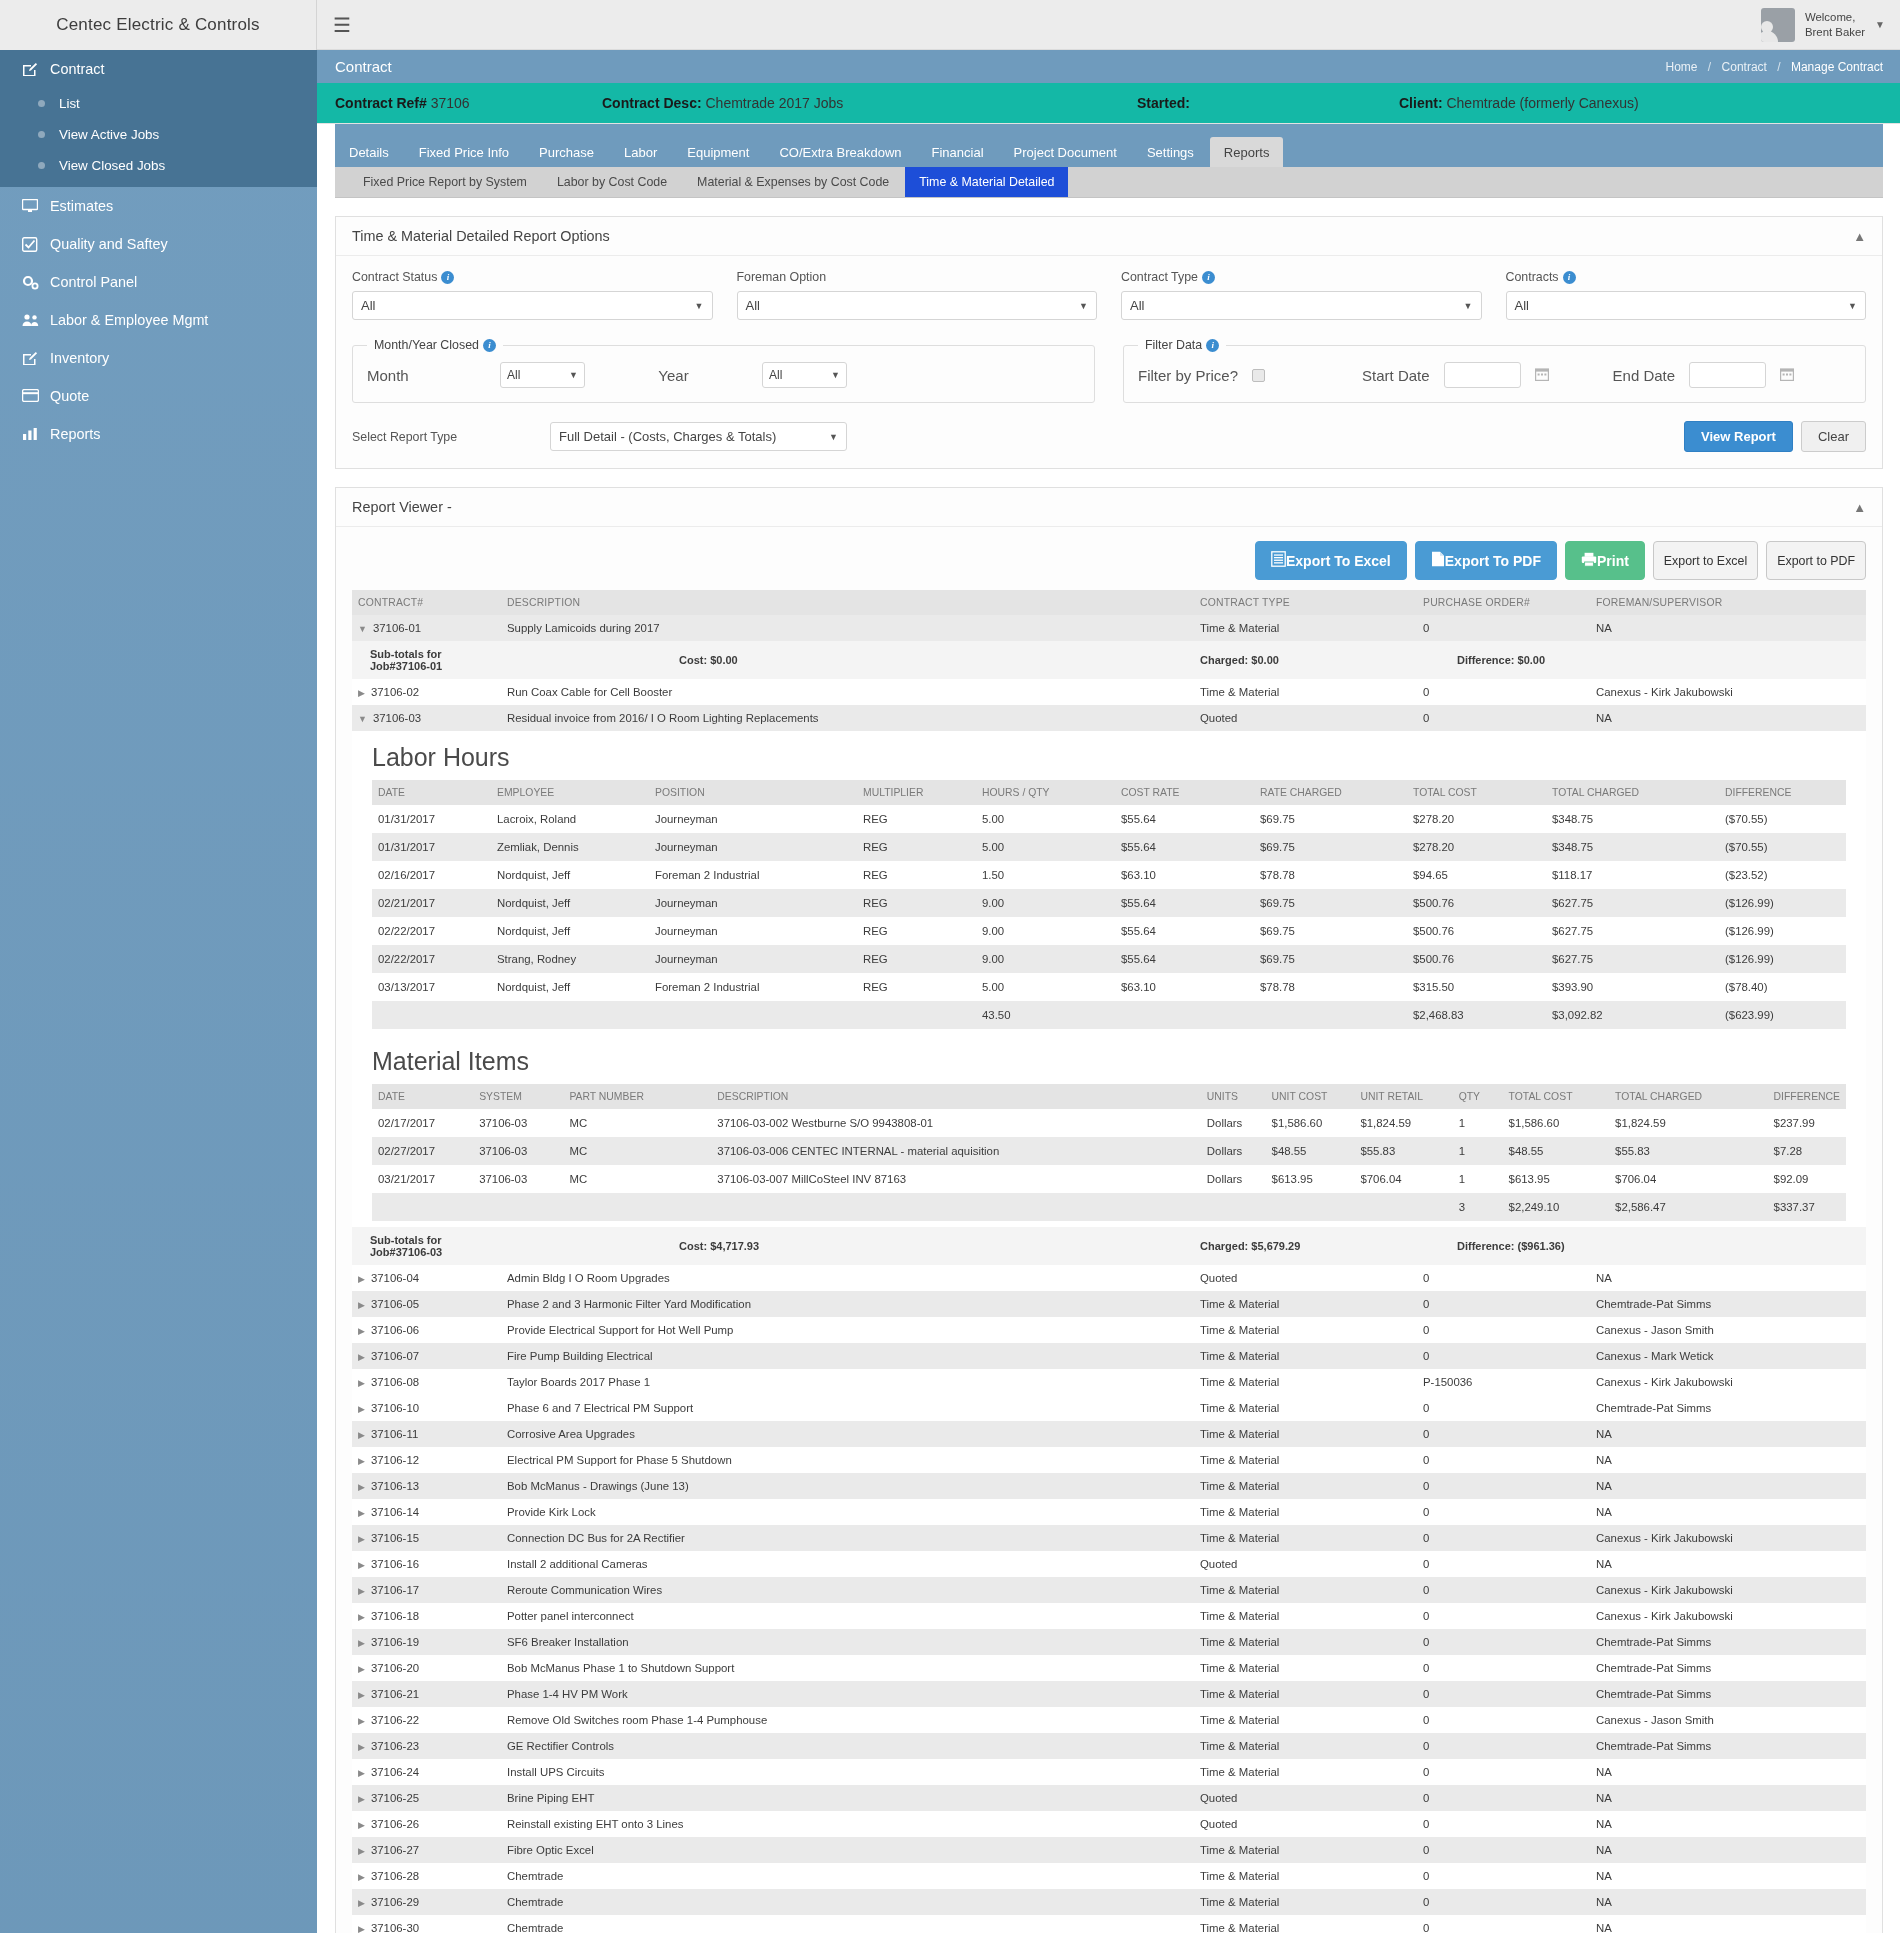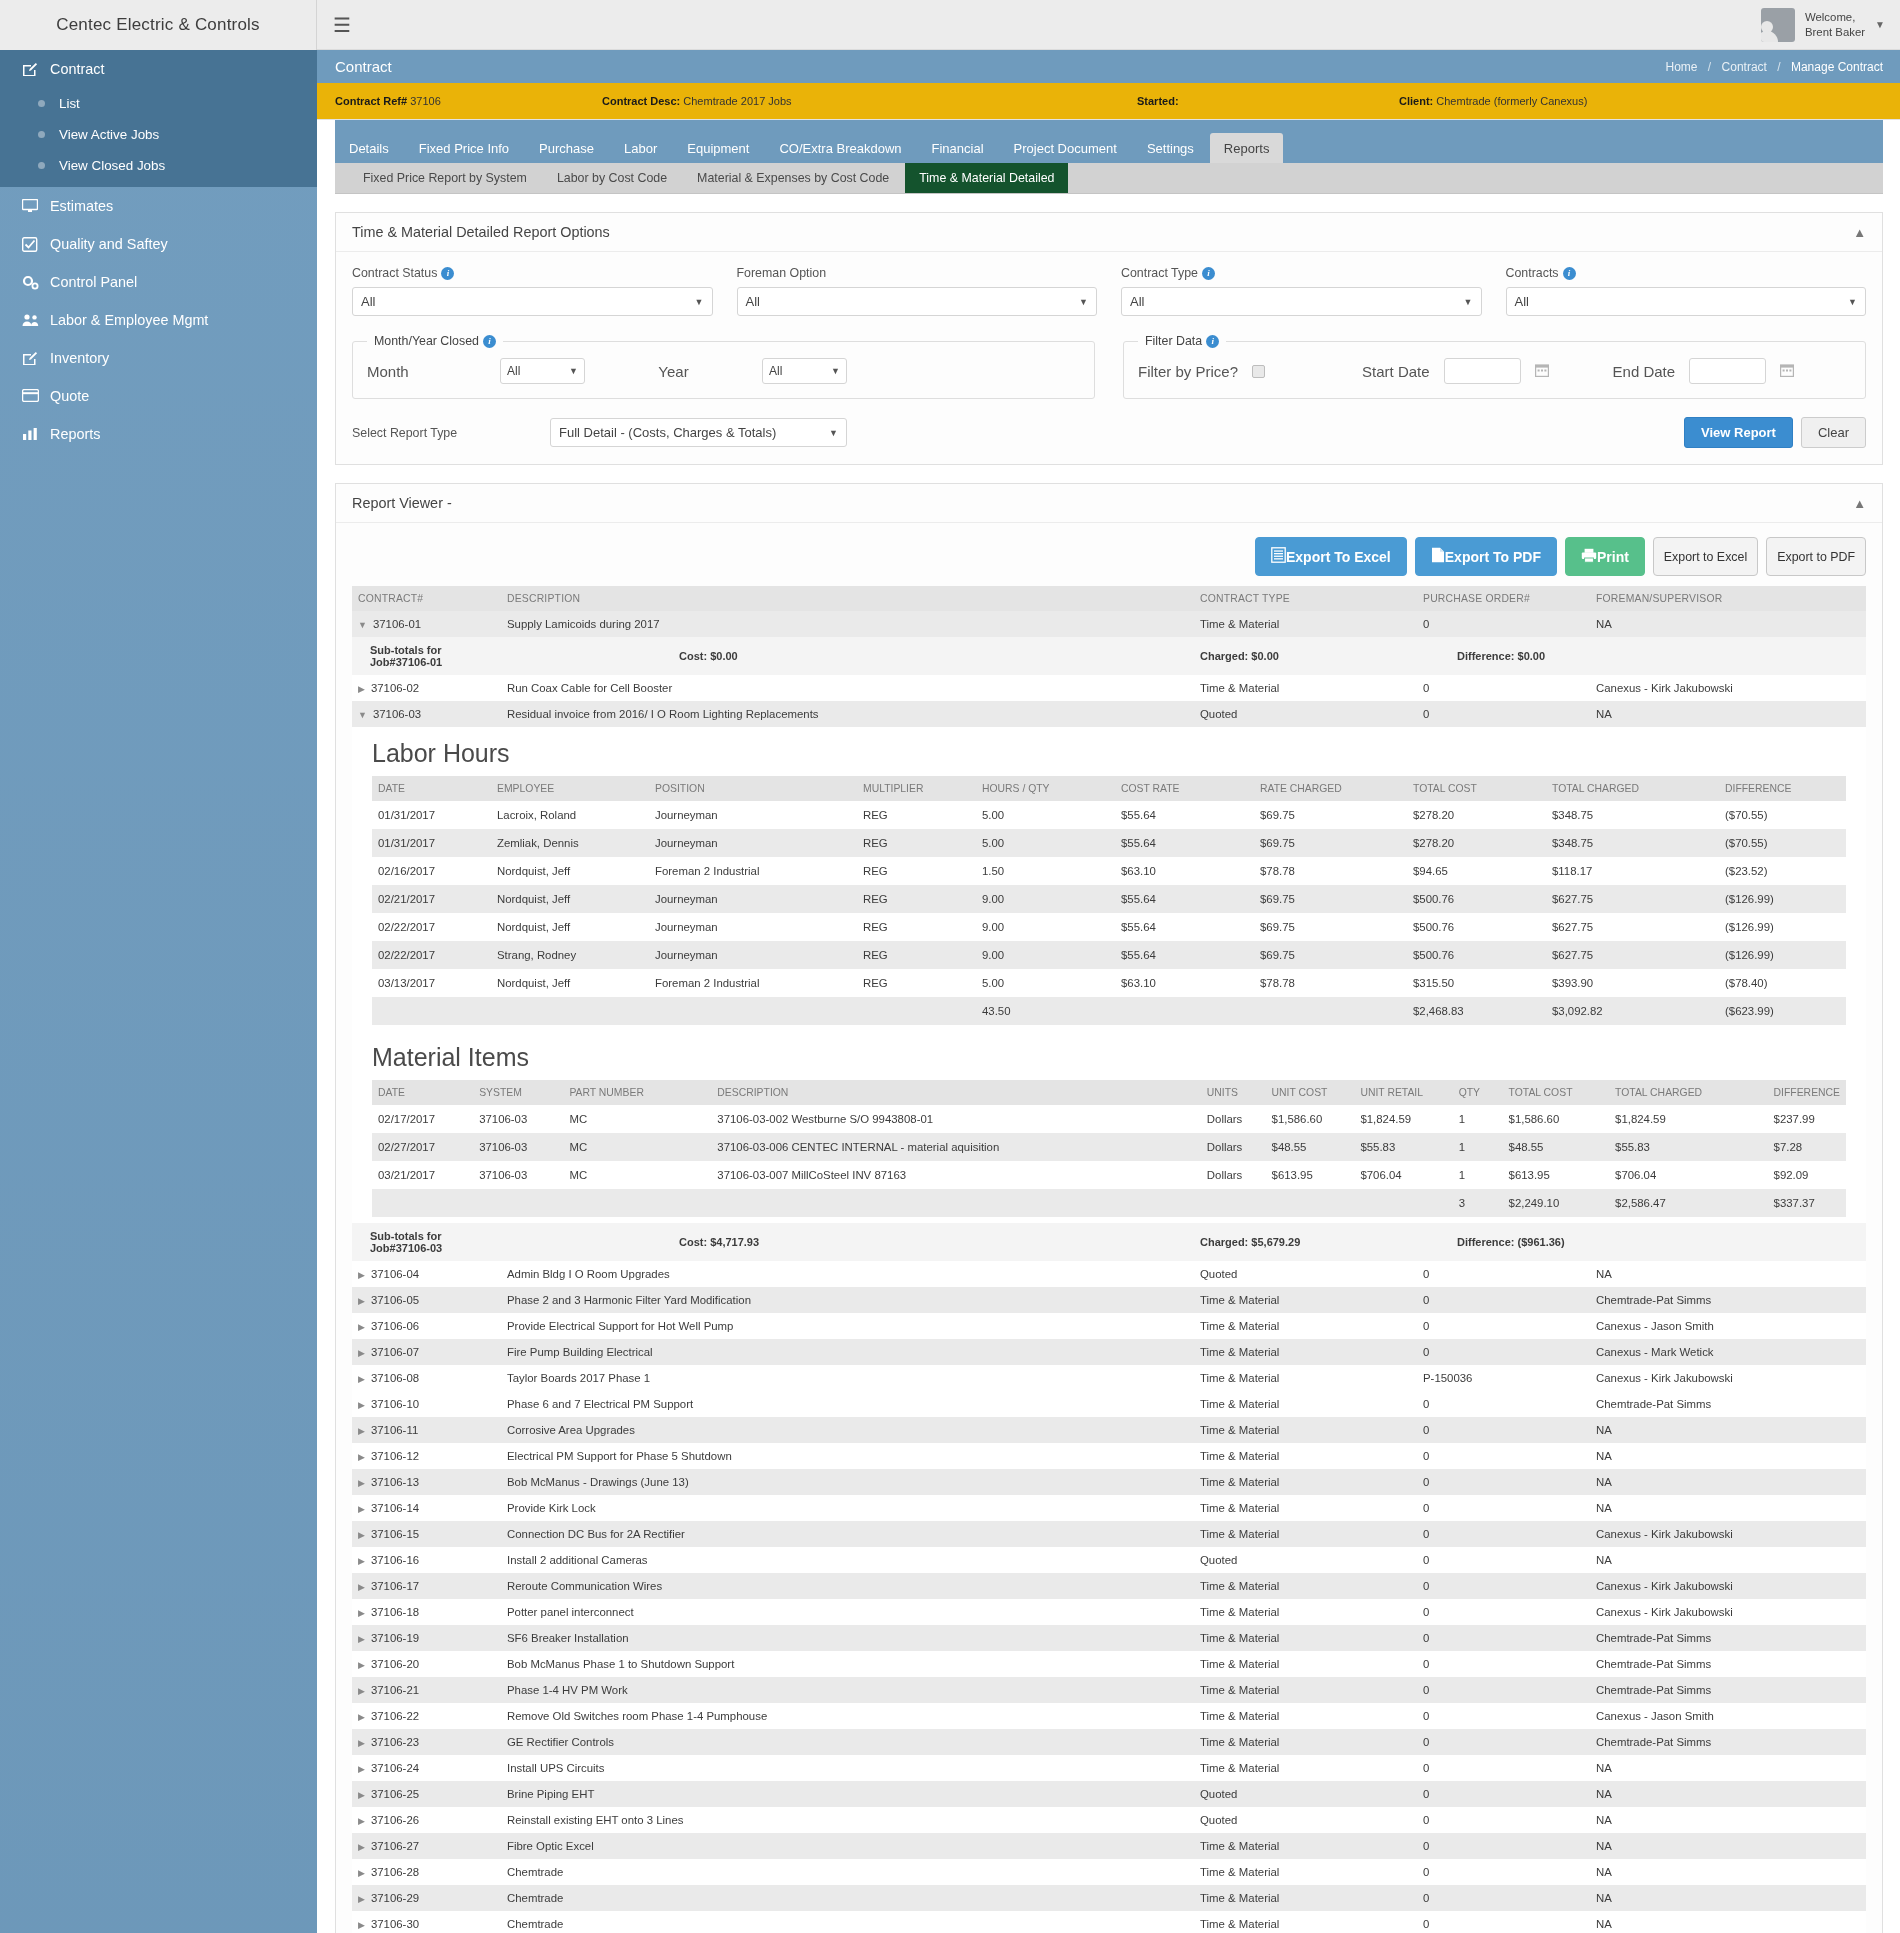--- a/index.html
+++ b/index.html
@@ -61,21 +61,21 @@
   .page-head {
     background: #6f9bbd; height: 33px; display:flex; align-items:center;
     padding: 0 18px; color: #fff; font-size: 15px; justify-content: space-between;
   }
   .breadcrumb { font-size: 12px; color: #eaf1f6; }
   .breadcrumb .sep { margin: 0 7px; color: #d6e3ec; }
   .breadcrumb .cur { color: #ffffff; }
   .breadcrumb a { color: #eaf1f6; text-decoration: none; }
 
   .info-strip {
-    background: #eab308; padding: 12px 18px 12px 18px; display: flex; font-size: 11px;
+    background: #14b8a6; padding: 12px 18px 12px 18px; display: flex; font-size: 14px;
     border-bottom: 1px solid #e2e2e2;
   }
   .info-strip .cell { white-space: nowrap; }
   .info-strip b { color: #1a1a1a; }
   .info-strip .v { color: #333; }
 
   .content-pane { padding: 0 18px 22px 18px; background: #fff; }
 
   
   .tabs {
@@ -86,21 +86,21 @@
     border-radius: 3px 3px 0 0;
   }
   .tab.active { background: #d9d9d9; color: #444; }
   .subtabs {
     background: #d2d2d2; display: flex; align-items: stretch; height: 31px; padding-left: 14px; gap: 2px;
     border-bottom: 1px solid #c4c4c4;
   }
   .subtab {
     color: #4a4a4a; font-size: 12.4px; padding: 8px 14px; cursor: pointer; white-space: nowrap;
   }
-  .subtab.active { background: #14532d; color: #fff; text-align: center; }
+  .subtab.active { background: #1d4ed8; color: #fff; text-align: center; }
 
   
   .panel { border: 1px solid #e0e0e0; margin-top: 18px; background: #fdfdfd; }
   .panel-head {
     display: flex; align-items: center; justify-content: space-between;
     padding: 11px 16px; font-size: 14.4px; color: #444; border-bottom: 1px solid #ececec;
     background: #fdfdfd;
   }
   .chev { color: #777; font-size: 13px; cursor: pointer; }
   .panel-body { padding: 14px 16px 16px 16px; }

